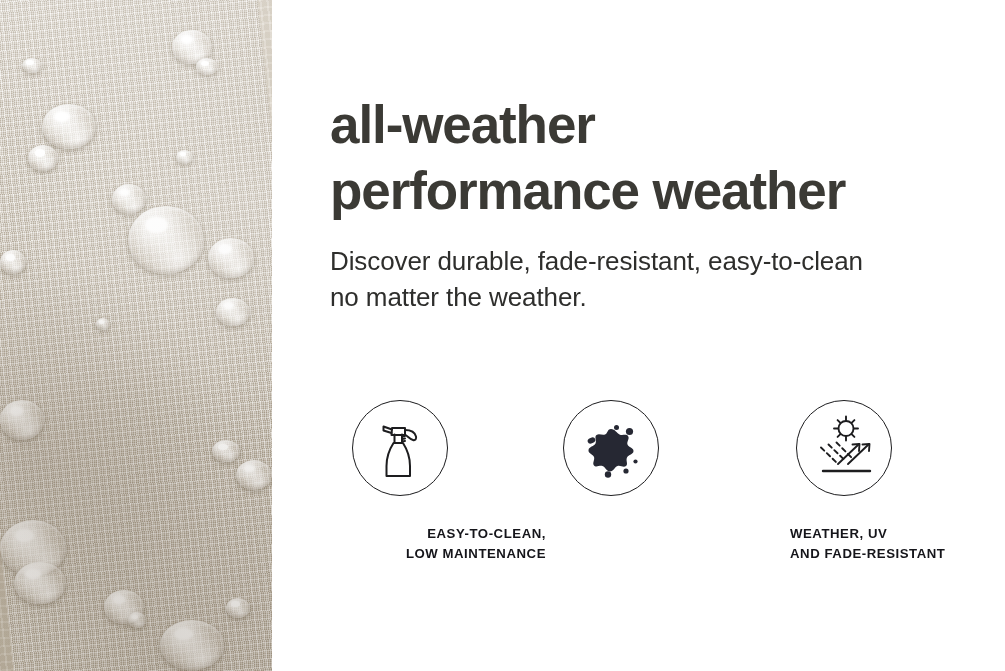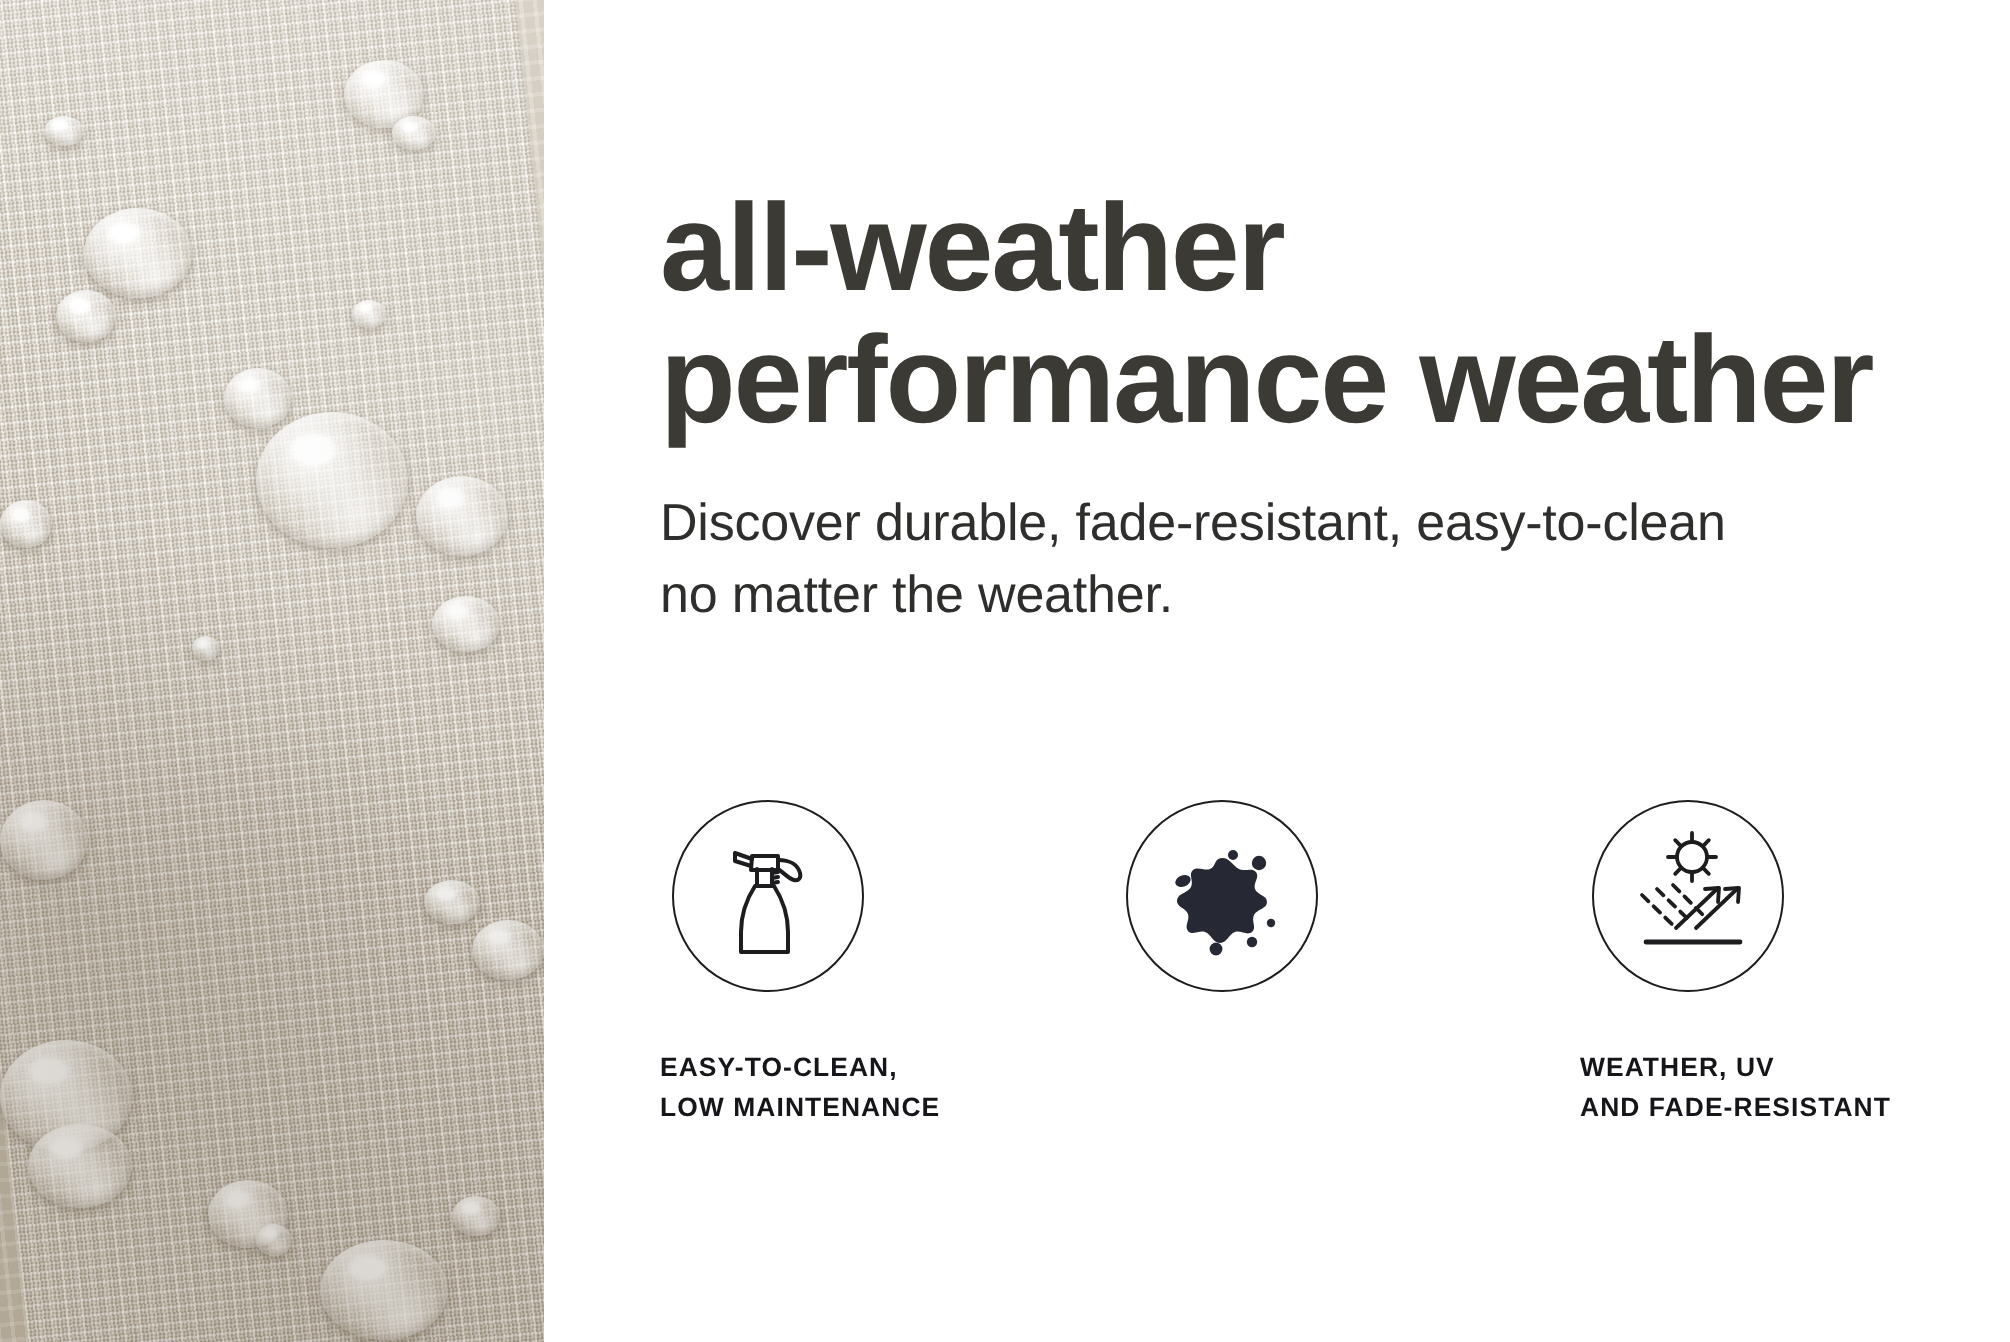--- a/index.html
+++ b/index.html
@@ -116,21 +116,21 @@
     width: 660px;
     height: 671px;
   }
 
   #headline {
     position: absolute;
     left: 0;
     top: 92px;
     width: 660px;
     margin: 0;
-    font-size: 62px;
+    font-size: 53px;
     line-height: 66px;
     font-weight: 700;
     letter-spacing: -1.1px;
     color: #3b3a35;
     white-space: nowrap;
   }
   #headline .hl-line { display: block; }
 
   #subcopy {
     position: absolute;
@@ -156,21 +156,21 @@
     position: absolute;
     left: 0;
     top: 400px;
     width: 660px;
   }
   .feature {
     position: absolute;
     top: 0;
     width: 200px;
   }
-  .feature.f0 { left: 0px; }
+  .feature.f0 { left: 16px; text-align: right; }
   .feature.f1 { left: 227px; }
   .feature.f2 { left: 460px; }
 
   .icon-circle {
     position: relative;
     width: 96px;
     height: 96px;
     border: 1.7px solid #1d1d1f;
     border-radius: 50%;
     box-sizing: border-box;

